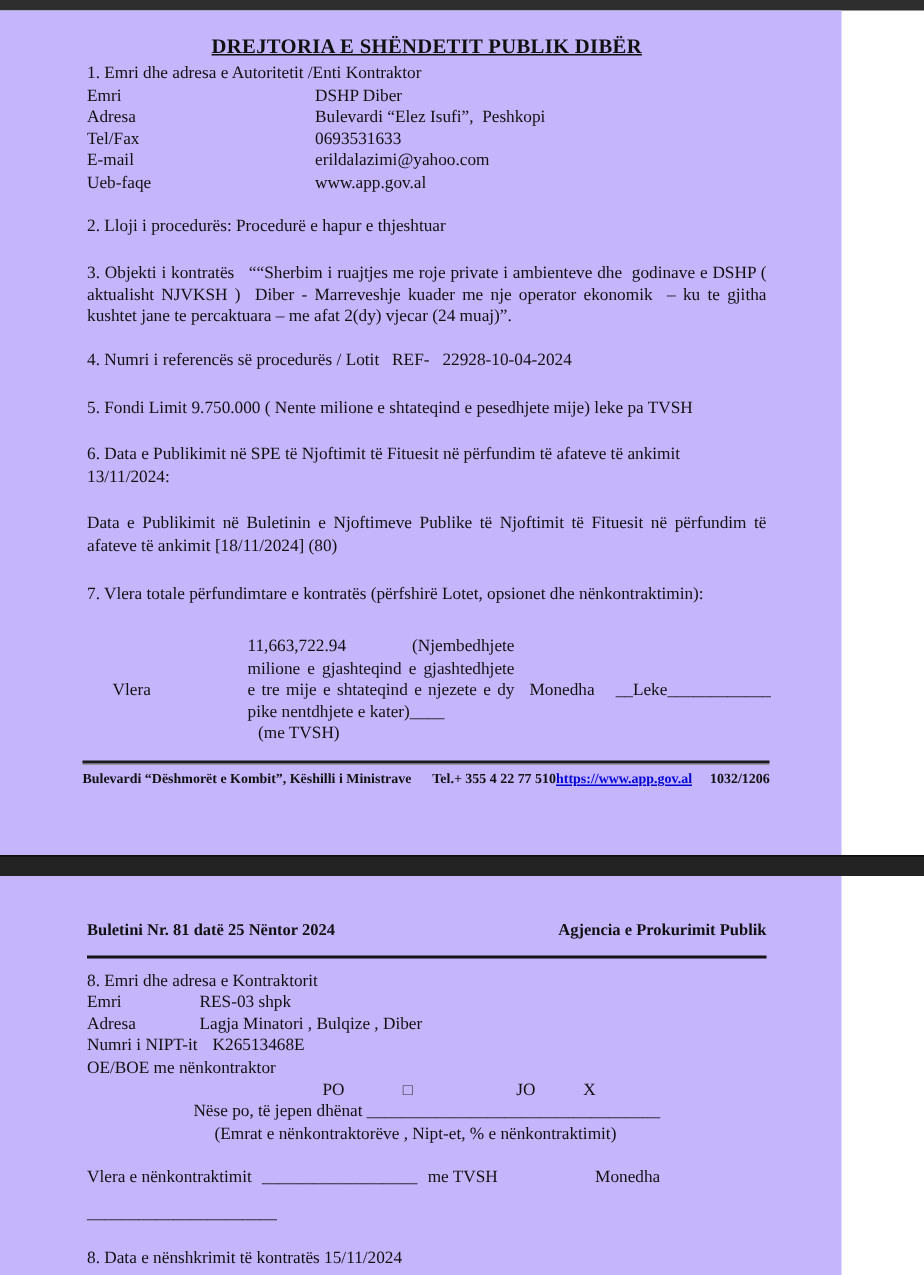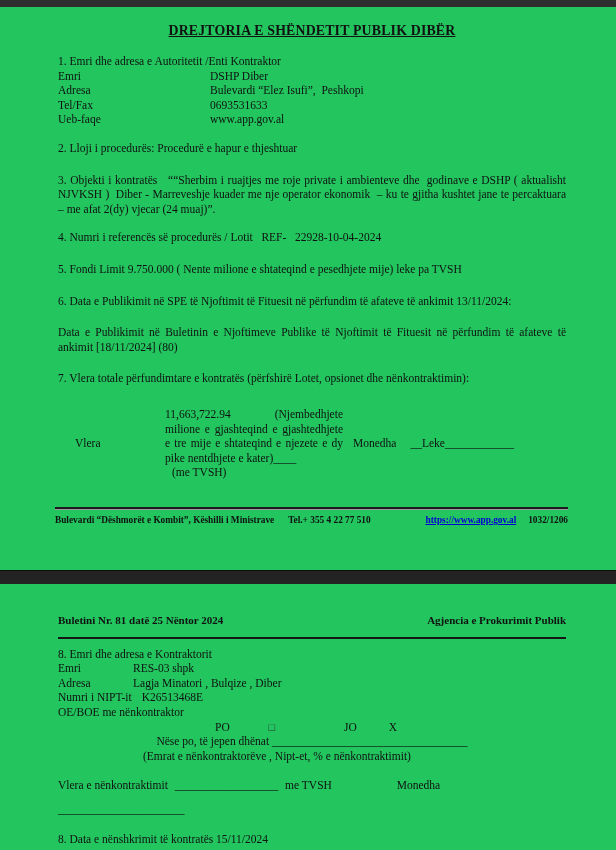--- a/index.html
+++ b/index.html
@@ -18,40 +18,40 @@
     width: 616px; height: 7px;
     background: #2e2e2e;
   }
   .separator-bar {
     position: absolute; top: 570px; left: 0;
     width: 616px; height: 14px;
     background: #232323;
     border-top: 1px solid #0d0d0d;
   }
   .page {
-    position: absolute; left: 0; width: 616px;
-    background: #22c55e;
+    position: absolute; left: 0; width: 561px;
+    background: #c4b5fd;
     font-size: 11.5px; line-height: 14.6px;
   }
   .page1 { top: 7px; height: 563px; padding: 0 50px 0 58px; }
   .page2 { top: 584px; height: 266px; padding: 0 50px 0 58px; }
 
   .doc-title {
     margin-top: 15px;
     text-align: center;
     font-size: 13.8px;
     font-weight: bold;
     text-decoration: underline;
     letter-spacing: 0.2px;
     line-height: 18px;
   }
   .sec { white-space: pre-wrap; }
   .mt-sec  { margin-top: 17px; }
   .mt-sec2 { margin-top: 14px; }
-  .mt-head { margin-top: 14px; }
+  .mt-head { margin-top: 2px; }
   .para { text-align: justify; }
 
   .kv-row { display: flex; }
   .kv-label { width: 152px; flex: none; }
   .kv-value { flex: 1; white-space: pre-wrap; }
 
   .vlera-row { display: flex; margin-top: 21px; }
   .vlera-label { margin-left: 17px; width: 90px; flex: none; align-self: center; }
   .vlera-value-block { width: 178px; flex: none; }
   .vlera-text { text-align: justify; white-space: pre-wrap; }
@@ -118,20 +118,24 @@
         <span class="kv-label">Emri</span>
         <span class="kv-value">DSHP Diber</span>
       </div>
       <div class="kv-row">
         <span class="kv-label">Adresa</span>
         <span class="kv-value">Bulevardi “Elez Isufi”,  Peshkopi</span>
       </div>
       <div class="kv-row">
         <span class="kv-label">Tel/Fax</span>
         <span class="kv-value">0693531633</span>
+      </div>
+      <div class="kv-row">
+        <span class="kv-label">E-mail</span>
+        <span class="kv-value">erildalazimi@yahoo.com</span>
       </div>
       <div class="kv-row">
         <span class="kv-label">Ueb-faqe</span>
         <span class="kv-value">www.app.gov.al</span>
       </div>
     </div>
 
     <p class="sec mt-sec2">2. Lloji i procedurës: Procedurë e hapur e thjeshtuar</p>
     <p class="sec mt-sec para">3. Objekti i kontratës   ““Sherbim i ruajtjes me roje private i ambienteve dhe  godinave e DSHP ( aktualisht NJVKSH )  Diber - Marreveshje kuader me nje operator ekonomik  – ku te gjitha kushtet jane te percaktuara – me afat 2(dy) vjecar (24 muaj)”.</p>
     <p class="sec mt-sec2">4. Numri i referencës së procedurës / Lotit   REF-   22928-10-04-2024</p>

